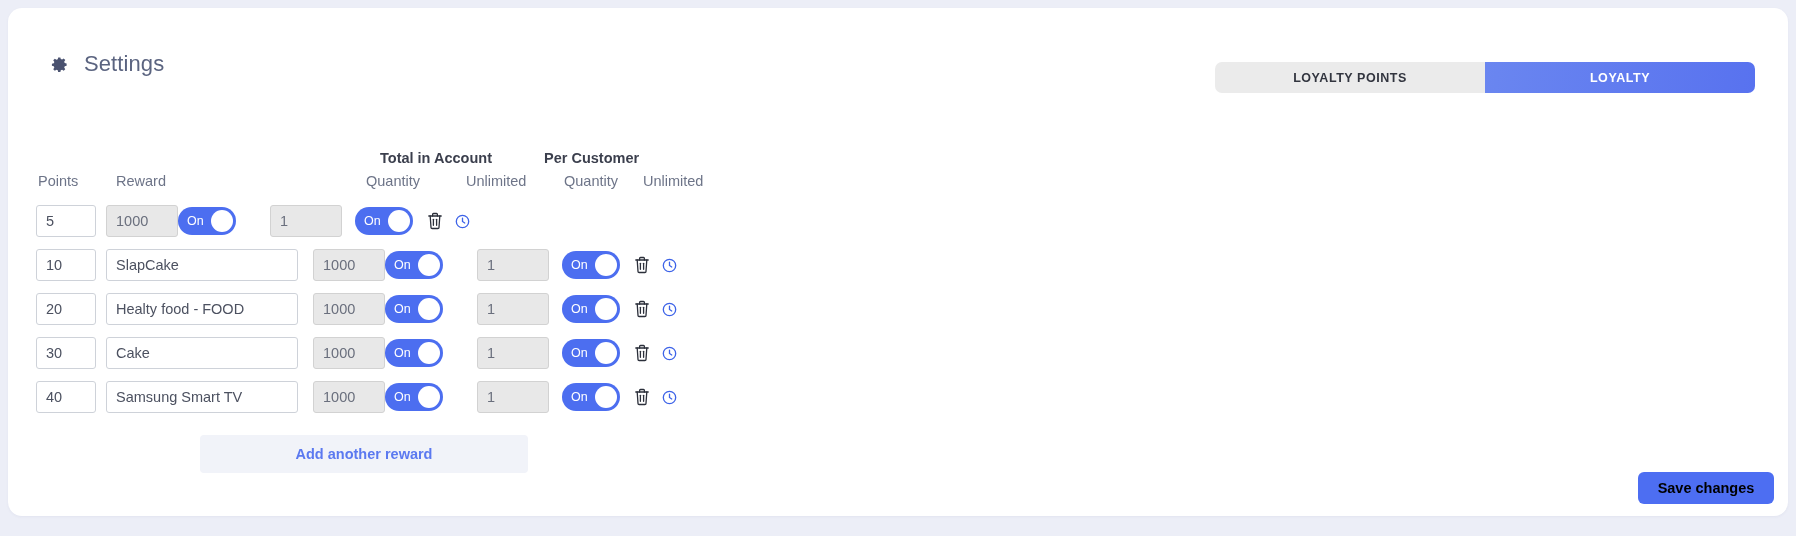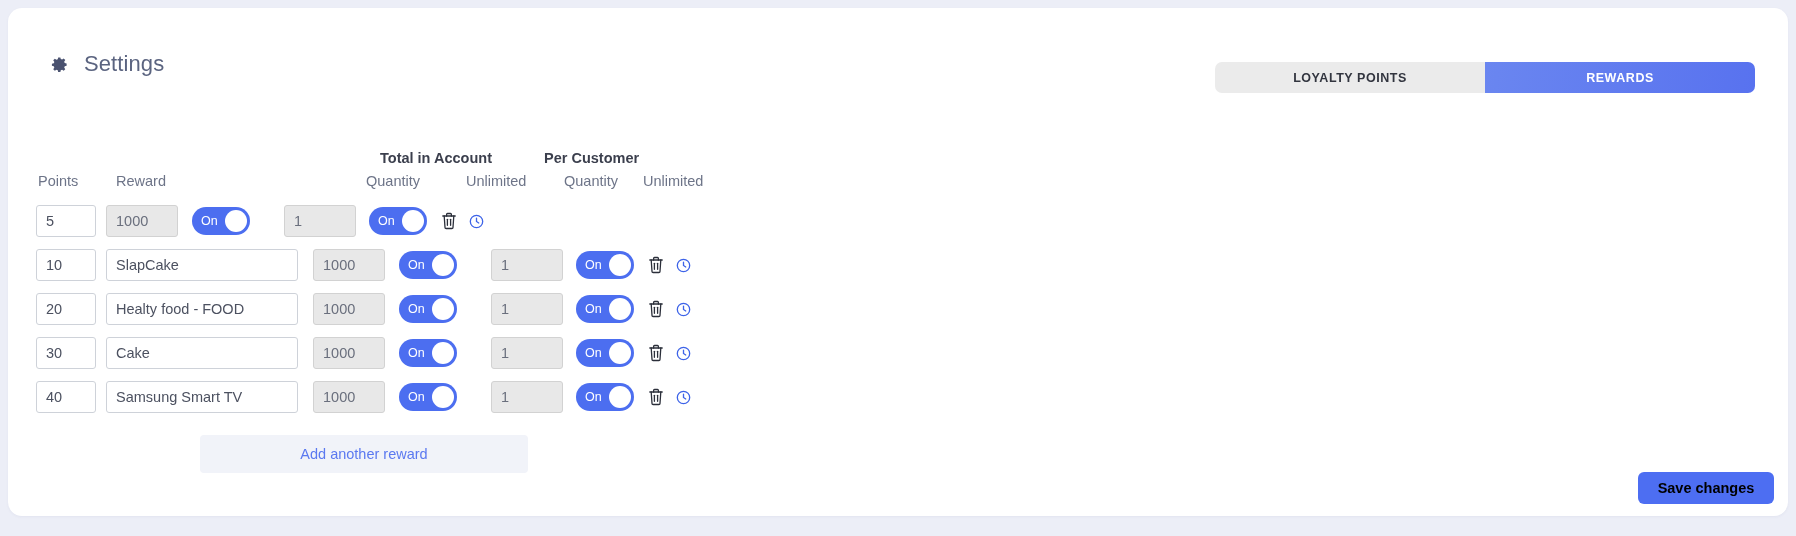--- a/index.html
+++ b/index.html
@@ -147,21 +147,21 @@
   }
   .inp::placeholder { color: #9ba1af; }
   .inp.disabled {
     background: #e8e8e8;
     border-color: #d2d2d2;
     color: #6a6f7d;
   }
 
   .inp-points { width: 60px; margin-right: 10px; }
   .inp-reward { width: 192px; margin-right: 15px; }
-  .inp-qty1   { width: 72px; margin-right: 14px; }
+  .inp-qty1   { width: 72px; }
   .inp-qty2   { width: 72px; margin-right: 13px; }
 
   
   .toggle {
     width: 58px;
     height: 28px;
     border-radius: 14px;
     background: #4c6ef0;
     position: relative;
     display: flex;
@@ -208,21 +208,21 @@
     left: 192px;
     top: 427px;
     width: 328px;
     height: 38px;
     border: none;
     border-radius: 4px;
     background: #f1f3f9;
     color: #5b79f0;
     font-family: "Liberation Sans", sans-serif;
     font-size: 14.5px;
-    font-weight: normal;
+    font-weight: bold;
     cursor: pointer;
   }
 
   
   .save-btn {
     position: absolute;
     left: 1630px;
     top: 464px;
     width: 136px;
     height: 32px;
@@ -246,21 +246,21 @@
       <svg viewBox="0 0 24 24" fill="currentColor" aria-hidden="true">
         <path d="M12 8.2a3.8 3.8 0 1 0 0 7.6 3.8 3.8 0 0 0 0-7.6zm0 5.9a2.1 2.1 0 1 1 0-4.2 2.1 2.1 0 0 1 0 4.2z"></path>
         <path d="M21 13.4v-2.8l-2.4-.5a6.9 6.9 0 0 0-.7-1.7l1.4-2-2-2-2 1.4a6.9 6.9 0 0 0-1.7-.7L13.1 3h-2.8l-.5 2.4a6.9 6.9 0 0 0-1.7.7L6.1 4.7l-2 2 1.4 2a6.9 6.9 0 0 0-.7 1.7L2.4 10.9v2.8l2.4.5c.16.6.4 1.17.7 1.7l-1.4 2 2 2 2-1.4c.53.3 1.1.54 1.7.7l.5 2.4h2.8l.5-2.4c.6-.16 1.17-.4 1.7-.7l2 1.4 2-2-1.4-2c.3-.53.54-1.1.7-1.7l2.4-.5z"></path>
       </svg>
     </span>
     <span class="page-title">Settings</span>
   </div>
 
   <div class="tab-group">
     <div class="tab inactive">LOYALTY POINTS</div>
-    <div class="tab active">REWARDS</div>
+    <div class="tab active">LOYALTY</div>
   </div>
 
   <div class="table">
 
     <div class="col-head-groups">
       <span class="grp-label grp-total">Total in Account</span>
       <span class="grp-label grp-per">Per Customer</span>
     </div>
 
     <div class="col-heads">

